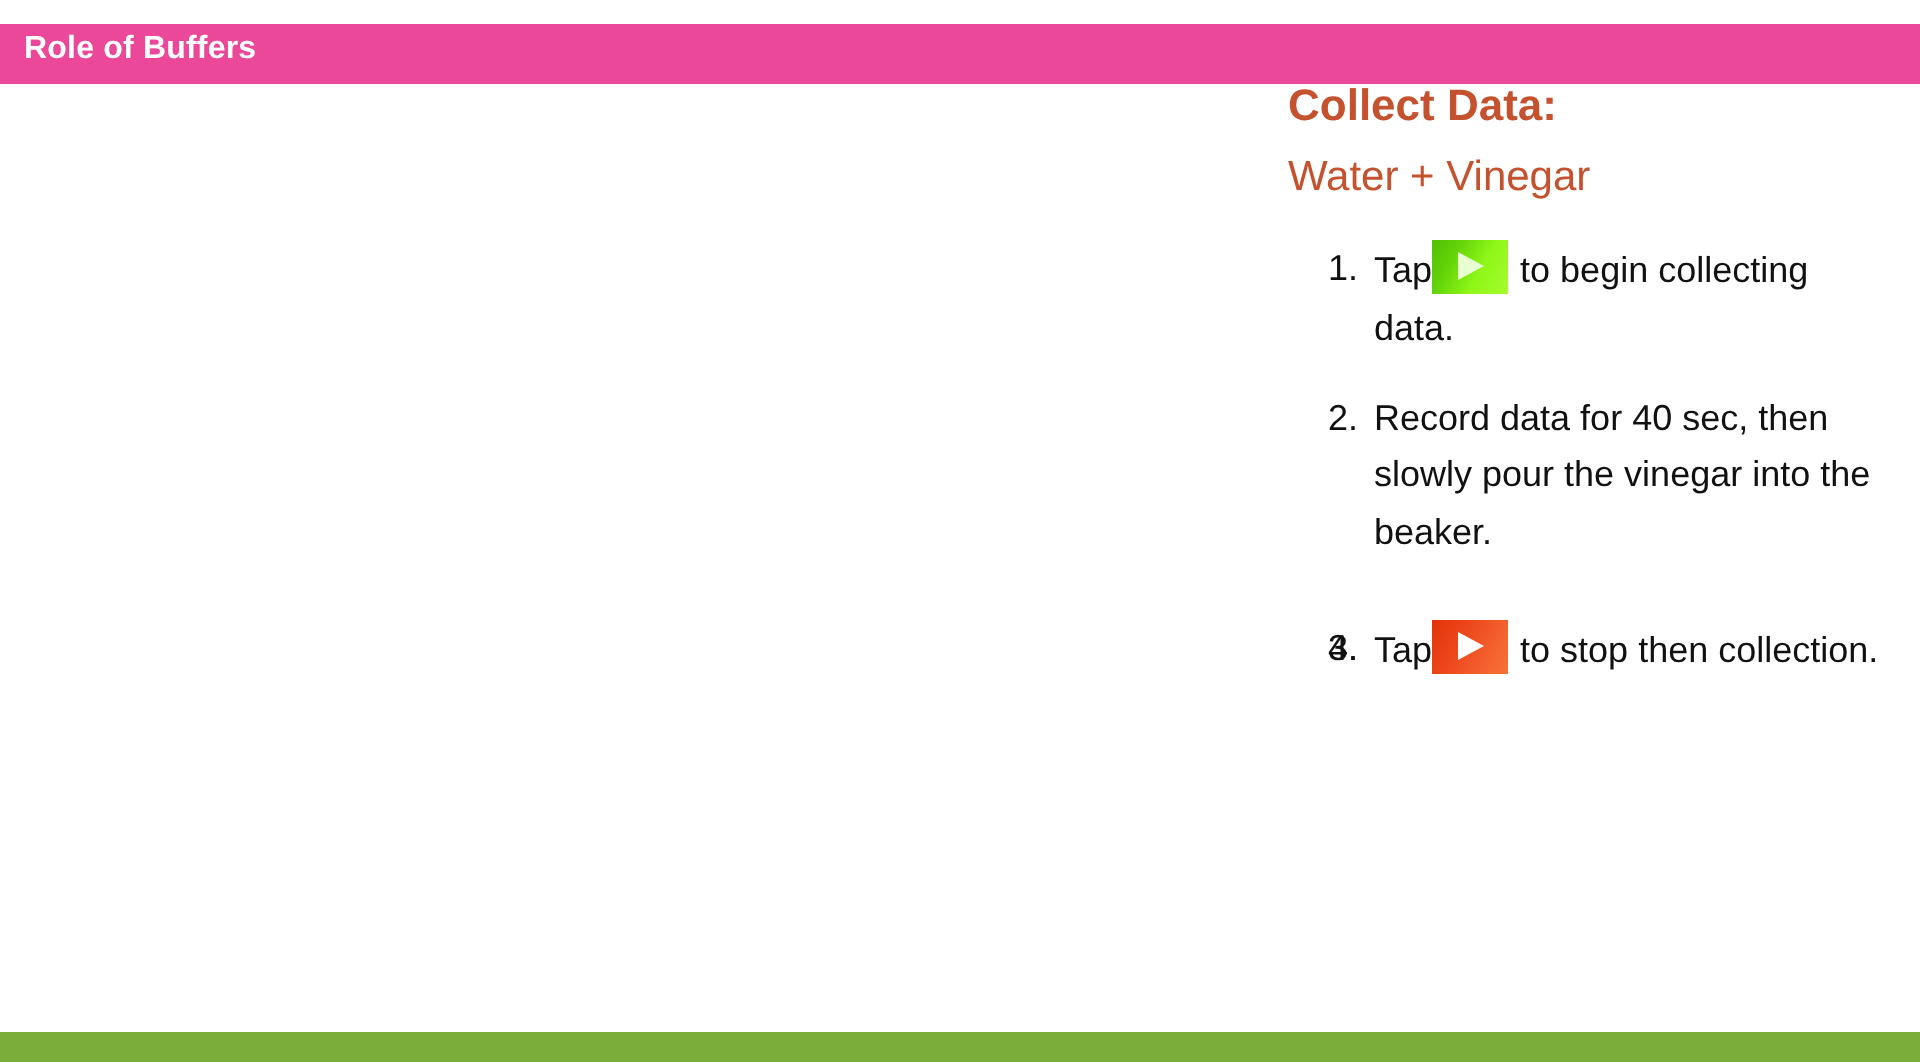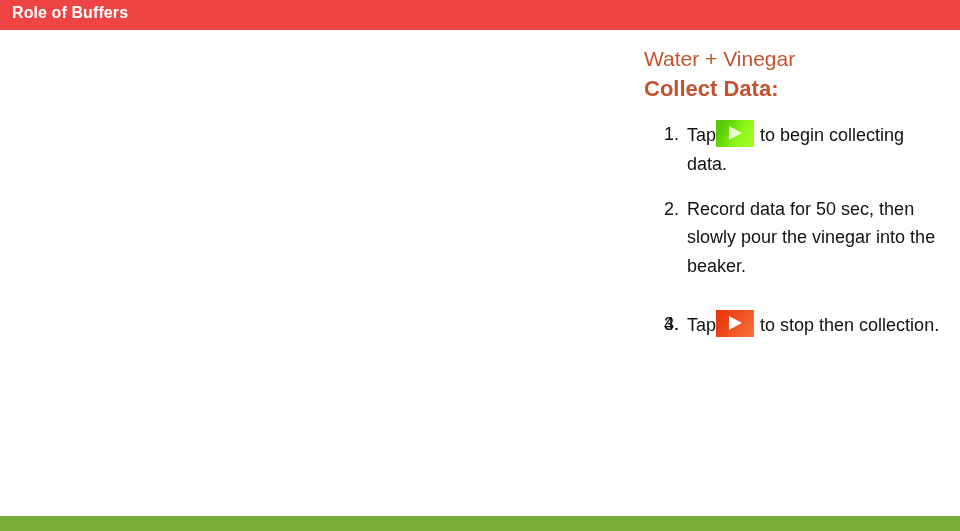--- a/index.html
+++ b/index.html
@@ -12,24 +12,24 @@
     background: #ffffff;
     font-family: "Liberation Sans", sans-serif;
     overflow: hidden;
     position: relative;
   }
 
   
   #header-bar {
     position: absolute;
     left: 0;
-    top: 0;
+    top: 12px;
     width: 960px;
     height: 30px;
-    background: #ef4444;
+    background: #ec4899;
   }
   #header-title {
     position: absolute;
     left: 12px;
     top: 4px;
     font-size: 16px;
     font-weight: bold;
     color: #ffffff;
     letter-spacing: 0.1px;
     white-space: nowrap;
@@ -134,34 +134,34 @@
 </style>
 </head>
 <body>
 
 <div id="header-bar">
   <div id="header-title">Role of Buffers</div>
 </div>
 
 <div id="content-column">
 
+  <div id="slide-title">Collect Data:</div>
+
   <div id="slide-subtitle">Water + Vinegar</div>
-
-  <div id="slide-title">Collect Data:</div>
 
   <ol id="steps-list">
 
     <li class="step">
       <span class="step-num">1.</span>
       <span class="step-text"><span>Tap</span><span class="play-chip green"><span class="tri"></span></span><span> to begin collecting data.</span></span>
     </li>
 
     <li class="step">
       <span class="step-num">2.</span>
-      <span class="step-text">Record data for 50 sec, then slowly pour the vinegar into the beaker.</span>
+      <span class="step-text">Record data for 40 sec, then slowly pour the vinegar into the beaker.</span>
     </li>
 
     <li class="step spaced">
       <span class="step-num">3.</span>
     </li>
 
     <li class="step">
       <span class="step-num">4.</span>
       <span class="step-text"><span>Tap</span><span class="play-chip red"><span class="tri"></span></span><span> to stop then collection.</span></span>
     </li>

